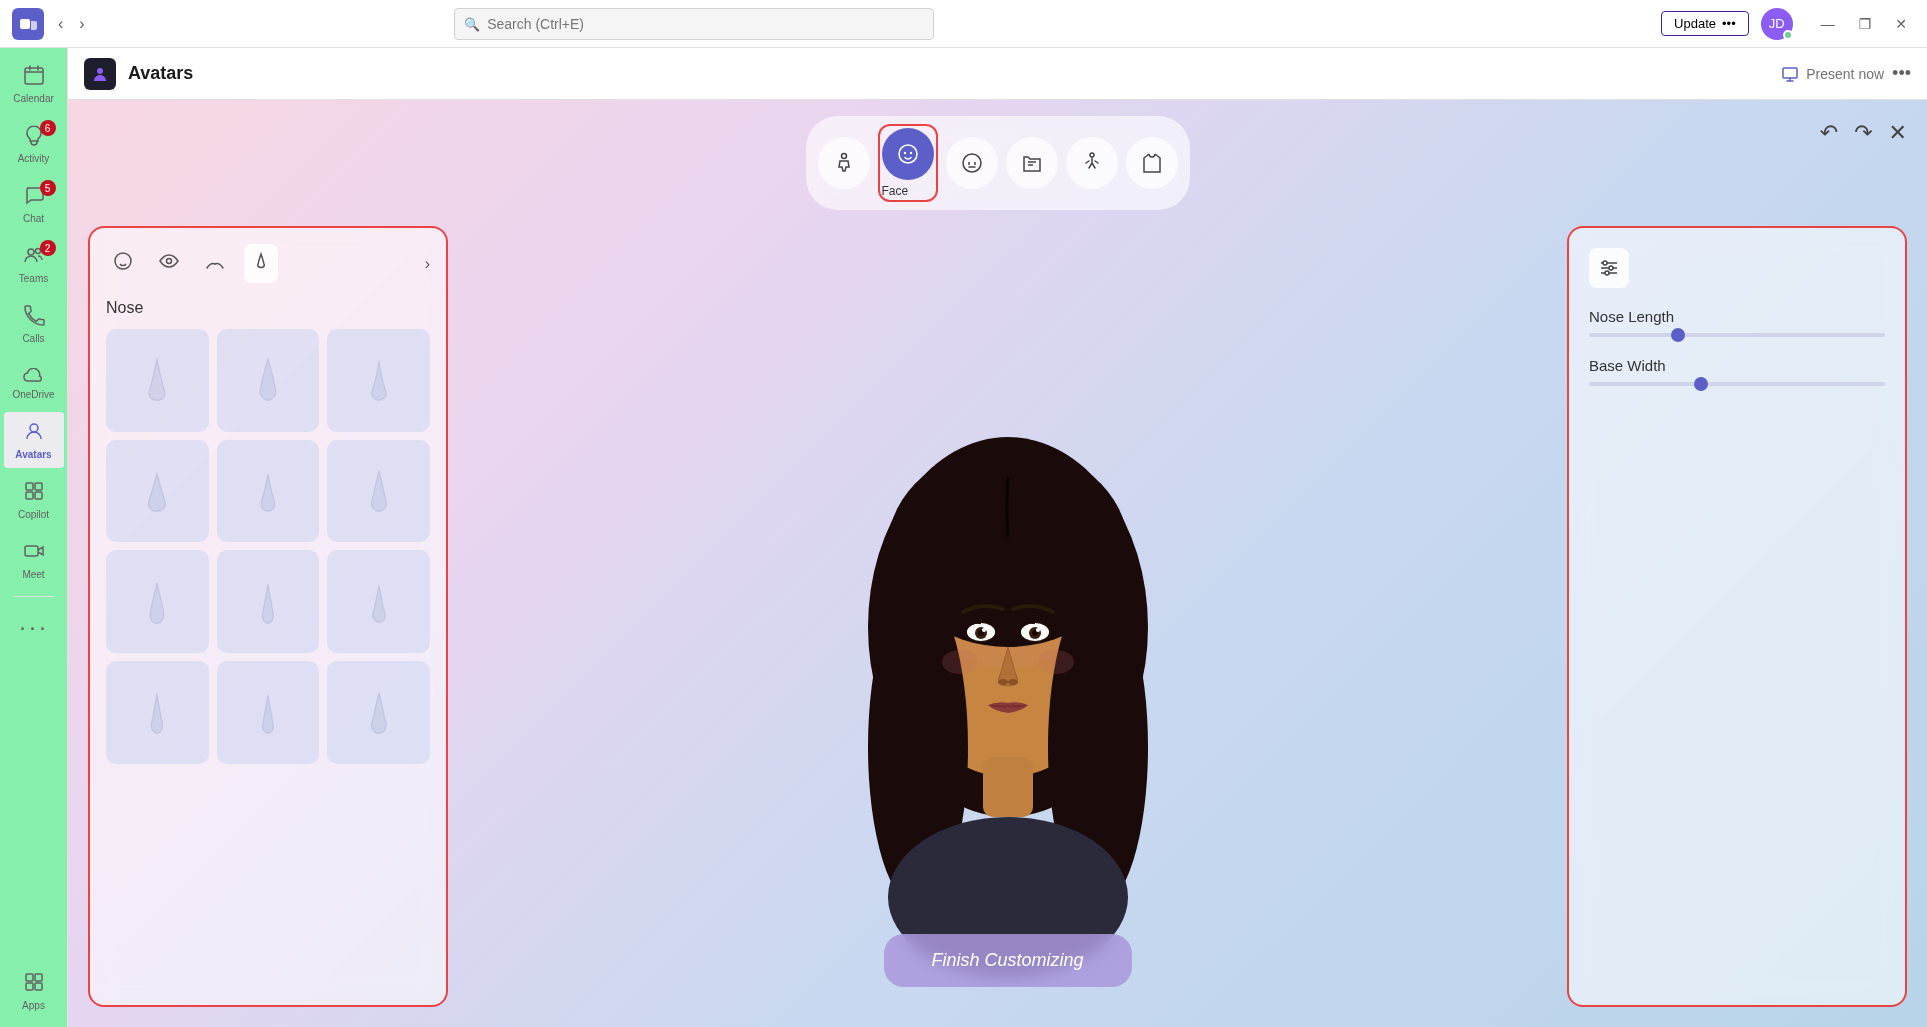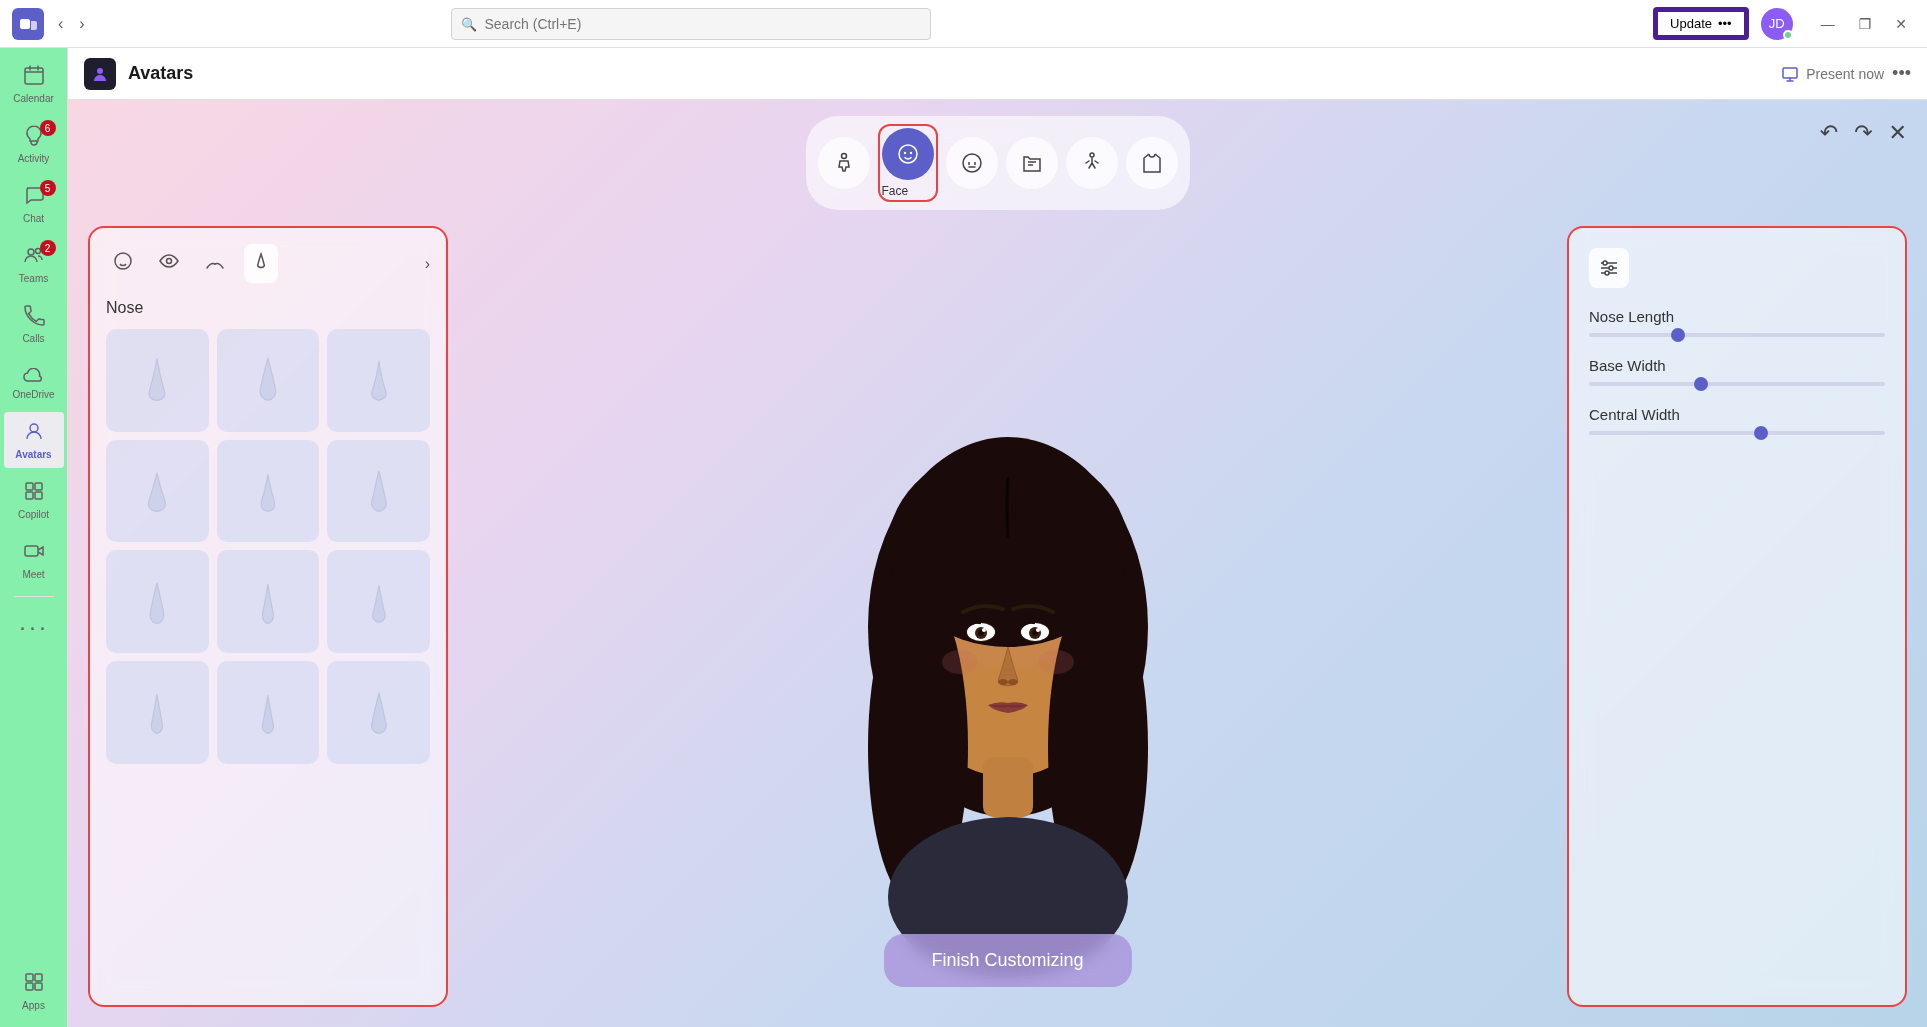--- a/index.html
+++ b/index.html
@@ -17,21 +17,21 @@
       z-index: 10;
     }
     .titlebar-left { display: flex; align-items: center; gap: 8px; }
     .teams-logo { width: 32px; height: 32px; background: #5b5fc7; border-radius: 6px; display: flex; align-items: center; justify-content: center; color: white; font-size: 18px; }
     .nav-arrows { display: flex; gap: 4px; margin-left: 8px; }
     .nav-btn { background: none; border: none; cursor: pointer; color: #616161; font-size: 16px; padding: 4px 6px; }
     .search-bar { flex: 1; max-width: 480px; margin: 0 auto; position: relative; }
     .search-bar input { width: 100%; height: 32px; border: 1px solid #d1d1d1; border-radius: 4px; padding: 0 12px 0 32px; font-size: 14px; background: #f5f5f5; }
     .search-icon-wrap { position: absolute; left: 10px; top: 50%; transform: translateY(-50%); color: #616161; font-size: 13px; }
     .titlebar-right { margin-left: auto; display: flex; align-items: center; gap: 12px; }
-    .update-btn { border: 5px solid #4c1d95; background: #fff; border-radius: 4px; padding: 4px 12px; font-size: 13px; cursor: pointer; display: flex; align-items: center; gap: 6px; }
+    .update-btn { border: 1px solid #4c1d95; background: #fff; border-radius: 4px; padding: 4px 12px; font-size: 13px; cursor: pointer; display: flex; align-items: center; gap: 6px; }
     .avatar-icon { width: 32px; height: 32px; border-radius: 50%; background: #8b5cf6; display: flex; align-items: center; justify-content: center; color: white; font-size: 13px; position: relative; }
     .avatar-online { width: 10px; height: 10px; background: #6fcf97; border-radius: 50%; position: absolute; bottom: 0; right: 0; border: 2px solid white; }
     .window-controls { display: flex; gap: 8px; margin-left: 8px; }
     .win-btn { background: none; border: none; cursor: pointer; color: #616161; font-size: 14px; padding: 4px 8px; }
 
     
     .app-body { display: flex; height: calc(1027px - 48px); }
 
     
     .sidebar { width: 68px; background: #86efac; border-right: 1px solid #e0e0e0; display: flex; flex-direction: column; align-items: center; padding: 8px 0; gap: 4px; }
@@ -81,21 +81,21 @@
     .face-tab-btn.active { background: rgba(255,255,255,0.8); }
     .face-tab-next { background: none; border: none; cursor: pointer; font-size: 16px; color: #555; margin-left: auto; }
     .nose-label { font-size: 16px; font-weight: 500; color: #333; margin-bottom: 12px; }
     .nose-grid { display: grid; grid-template-columns: repeat(3, 1fr); gap: 8px; overflow-y: auto; }
     .nose-item { background: rgba(200,210,240,0.5); border-radius: 10px; aspect-ratio: 1; display: flex; align-items: center; justify-content: center; cursor: pointer; overflow: hidden; }
     .nose-item svg { width: 70%; height: 70%; opacity: 0.7; }
 
     
     .center-area { flex: 1; display: flex; align-items: flex-end; justify-content: center; position: relative; }
     .avatar-preview { width: 380px; height: 580px; position: relative; }
-    .finish-btn { position: absolute; bottom: 20px; left: 50%; transform: translateX(-50%); background: rgba(170,150,220,0.85); backdrop-filter: blur(8px); border: none; border-radius: 20px; padding: 16px 48px; font-size: 18px; font-weight: 500; color: white; cursor: pointer; white-space: nowrap; }
+    .finish-btn { position: absolute; bottom: 20px; left: 50%; transform: translateX(-50%); background: rgba(170,150,220,0.85); backdrop-filter: blur(8px); border: none; border-radius: 20px; padding: 16px 48px; font-size: 18px; font-weight: 500; color: white; cursor: pointer; white-space: nowrap; font-style: italic; }
 
     
     .right-panel { width: 340px; background: rgba(255,255,255,0.55); backdrop-filter: blur(12px); border-radius: 16px; border: 2.5px solid #e84444; padding: 20px; display: flex; flex-direction: column; }
     .adj-filter-btn { width: 40px; height: 40px; background: rgba(255,255,255,0.8); border: none; border-radius: 8px; cursor: pointer; display: flex; align-items: center; justify-content: center; font-size: 18px; margin-bottom: 20px; }
     .slider-section { margin-bottom: 20px; }
     .slider-title { font-size: 15px; color: #333; margin-bottom: 8px; }
     .slider-track { width: 100%; height: 4px; background: #d0d4e8; border-radius: 2px; position: relative; }
     .slider-thumb { width: 14px; height: 14px; background: #5b5fc7; border-radius: 50%; position: absolute; top: -5px; transform: translateX(-50%); cursor: pointer; }
     .more-adj { margin-top: auto; text-align: center; font-size: 15px; color: #555; padding-top: 16px; border-top: 1px solid rgba(0,0,0,0.1); cursor: pointer; }
   </style>
@@ -516,25 +516,19 @@
           </div>
 
 
           <div class="slider-section">
             <div class="slider-title">Base Width</div>
             <div class="slider-track">
               <div class="slider-thumb" style="left: 38%"></div>
             </div>
           </div>
 
-          <div class="slider-section">
-            <div class="slider-title">Central Width</div>
-            <div class="slider-track">
-              <div class="slider-thumb" style="left: 58%"></div>
-            </div>
-          </div>
 
         </div>
 
       </div>
     </div>
   </div>
 </div>
 
 </body></html>

